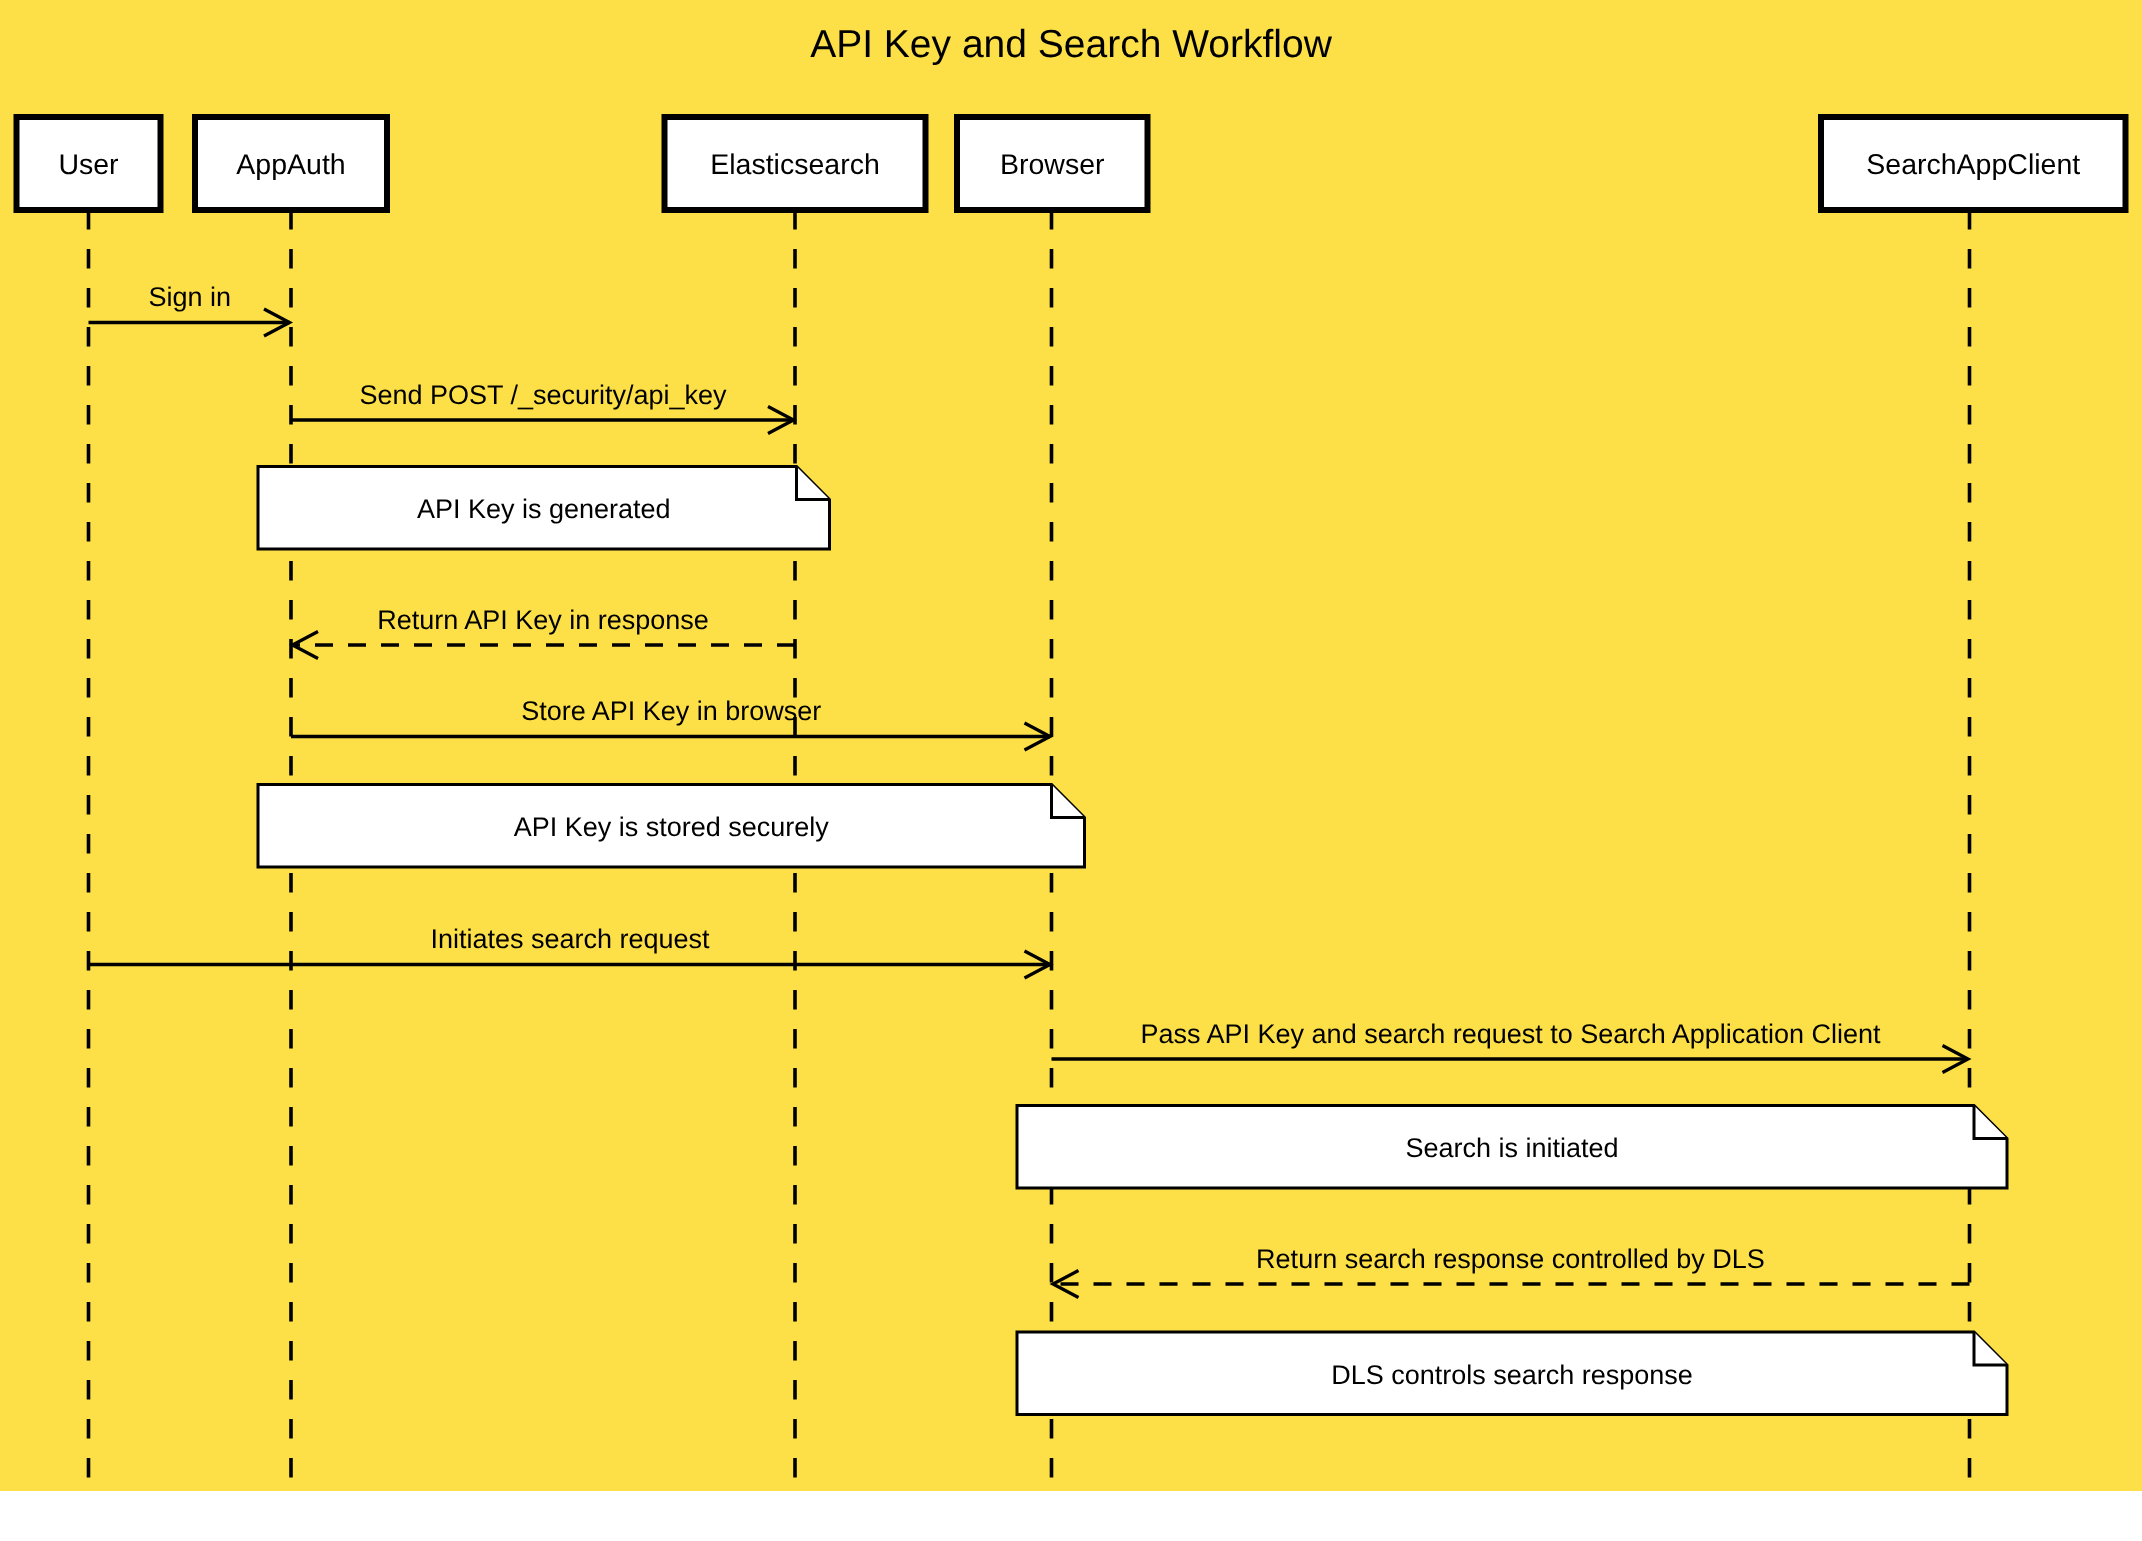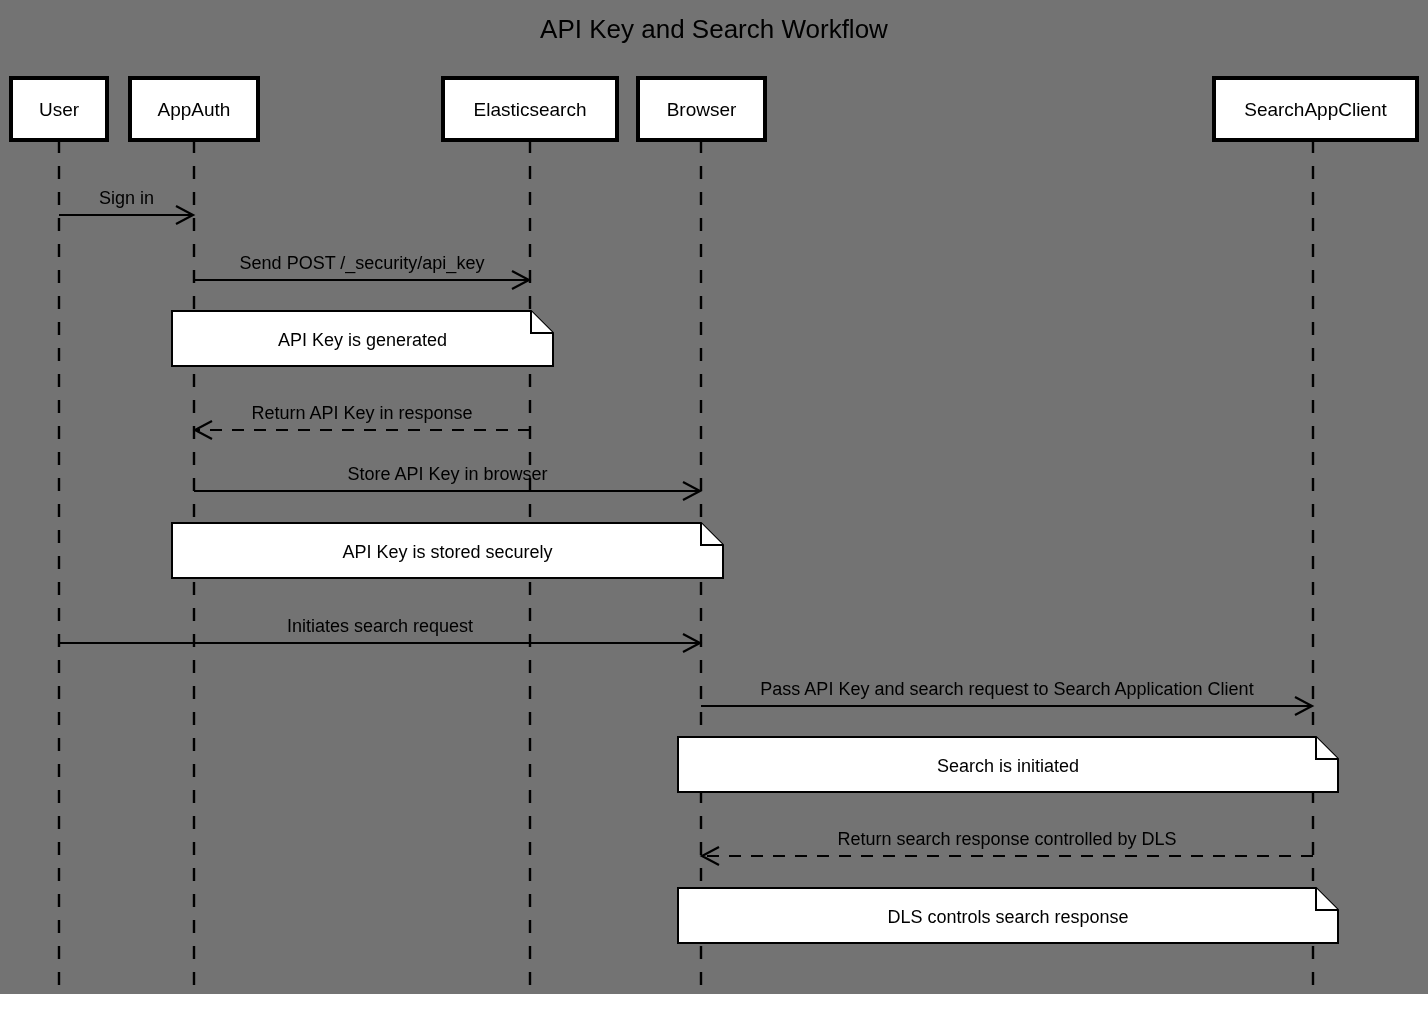--- a/index.html
+++ b/index.html
@@ -8,21 +8,21 @@
     background: #ffffff;
   }
   body {
     font-family: "Liberation Sans", sans-serif;
     color: #000000;
   }
   #canvas {
     position: relative;
     width: 1428px;
     height: 994px;
-    background: #737373;
+    background: #fde047;
     overflow: hidden;
   }
   #diagram-svg {
     position: absolute;
     top: 0;
     left: 0;
     width: 1428px;
     height: 1027px;
   }
   .title-text {

